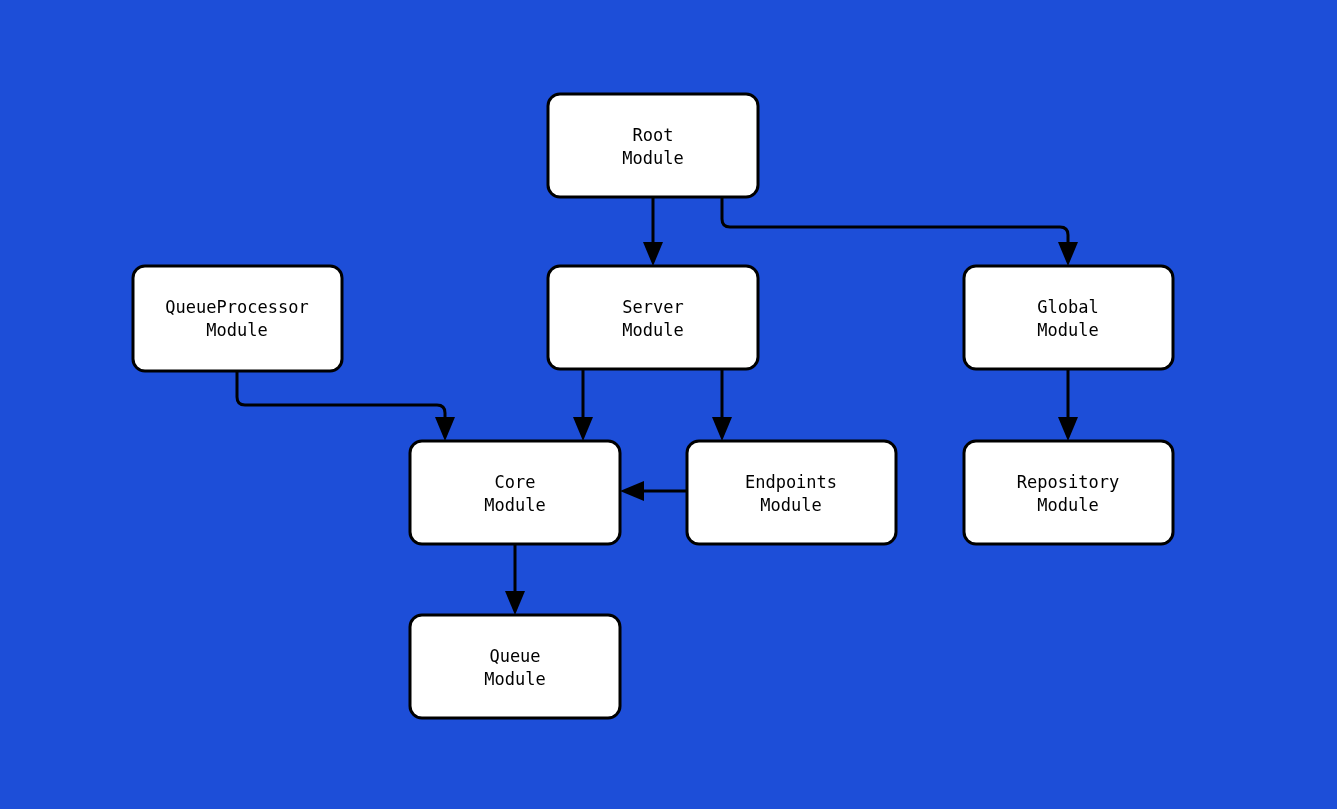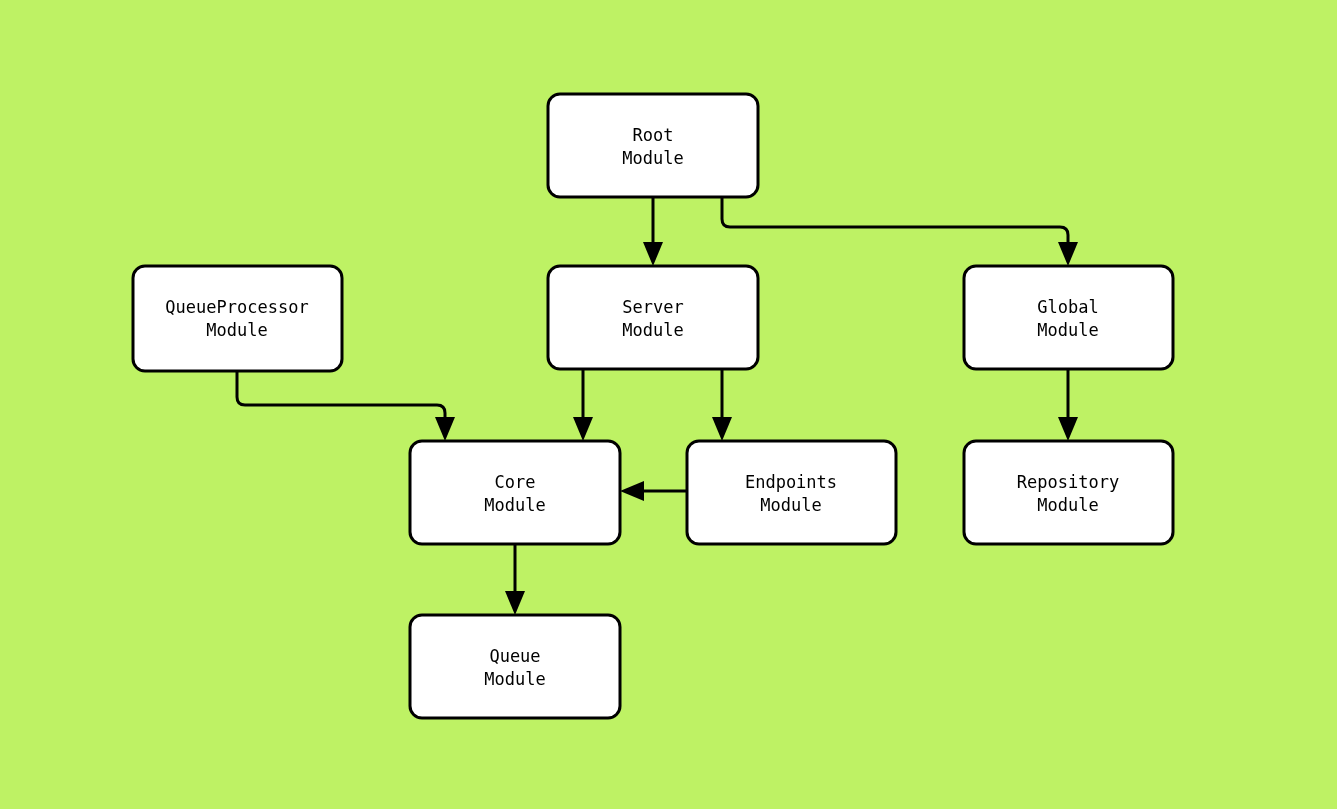--- a/index.html
+++ b/index.html
@@ -10,21 +10,21 @@
   body {
     width: 1337px;
     height: 809px;
     font-family: "DejaVu Sans Mono", monospace;
     overflow: hidden;
   }
   #diagram-root {
     position: relative;
     width: 1337px;
     height: 809px;
-    background: #bef264;
+    background: #1d4ed8;
   }
   svg#graph {
     display: block;
     width: 1337px;
     height: 809px;
   }
   .node-box {
     fill: #ffffff;
     stroke: #000000;
     stroke-width: 3;

